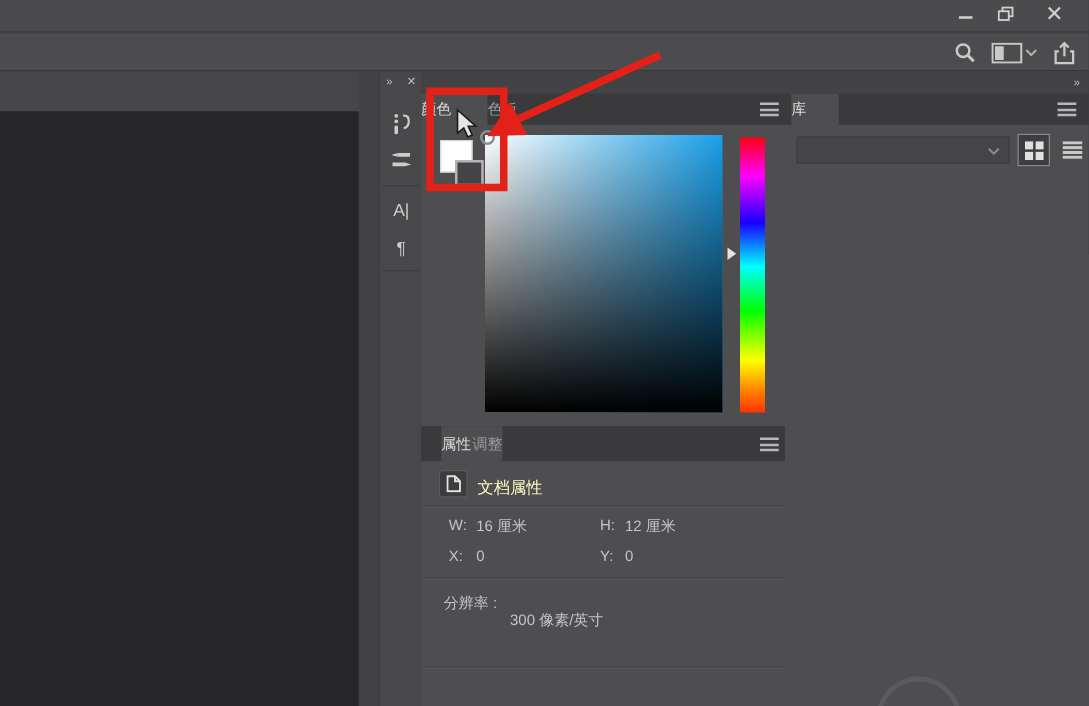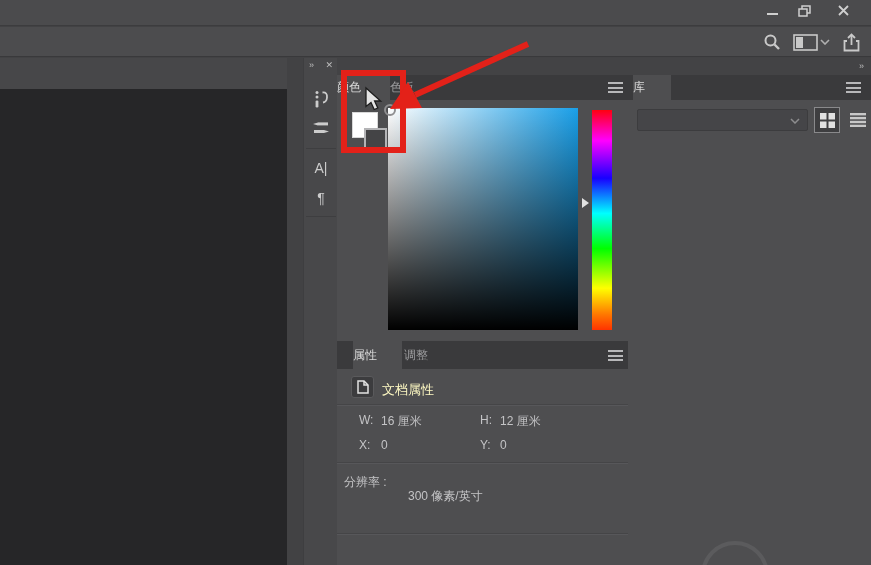--- a/index.html
+++ b/index.html
@@ -170,21 +170,21 @@
   <div class="picker-ring"></div>
   <div class="fg-swatch"></div>
   <div class="bg-swatch"></div>
   <div class="hue-bar"></div>
   <div class="hue-arrow"></div>
 
   <div class="tabbar" style="left:337px; top:341px; width:291px; height:28px;">
     <div class="tab active" style="left:16px; width:49px;">
       <span>属性</span>
     </div>
-    <div class="tab" style="left:67px; width:49px;">
+    <div class="tab" style="left:41px; width:49px;">
       <span>调整</span>
     </div>
     <div class="hamburger" style="left:271px; top:9px;">
         <i></i>
         <i></i>
         <i></i>
       </div>
   </div>
   <div class="panel-body" style="left:337px; top:369px; width:291px; height:196px;"></div>
 
@@ -201,21 +201,21 @@
   <div class="prop-label" style="left:381px; top:413px;">16 厘米</div>
   <div class="prop-label" style="left:480px; top:413px;">H:</div>
   <div class="prop-label" style="left:500px; top:413px;">12 厘米</div>
 
   <div class="prop-label" style="left:359px; top:438px;">X:</div>
   <div class="prop-label" style="left:381px; top:438px;">0</div>
   <div class="prop-label" style="left:480px; top:438px;">Y:</div>
   <div class="prop-label" style="left:500px; top:438px;">0</div>
 
   <div class="prop-divider" style="top:462px;"></div>
-  <div class="prop-label" style="left:344px; top:474px;">分辨率 :</div>
+  <div class="prop-label" style="left:355px; top:474px;">分辨率 :</div>
   <div class="prop-label" style="left:408px; top:488px;">300 像素/英寸</div>
   <div class="prop-divider" style="top:533px;"></div>
 
   <div class="panel-topstrip" style="left:628px; top:58px; width:243px; height:17px;">
     <span class="collapse-glyph" style="position:absolute; right:6px; top:3px;">»</span>
   </div>
   <div class="tabbar" style="left:628px; top:75px; width:243px; height:25px;">
     <div class="tab active" style="left:5px; width:38px;">
       <span>库</span>
     </div>

